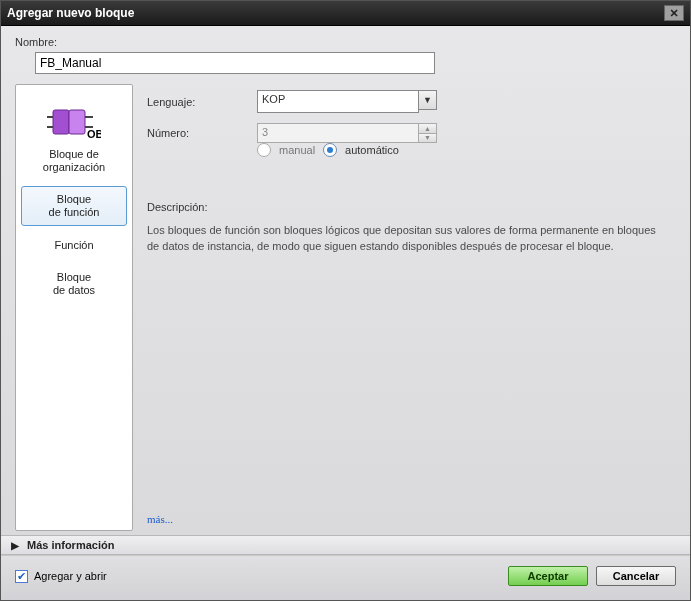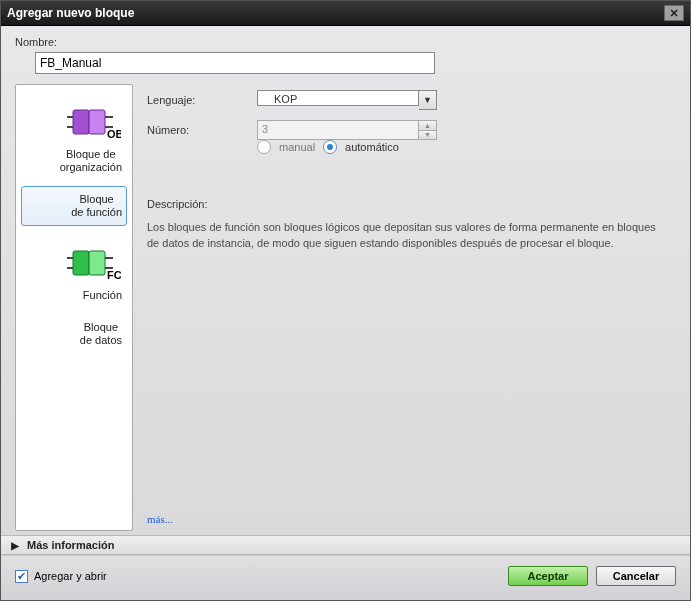--- a/index.html
+++ b/index.html
@@ -80,21 +80,21 @@
     border-radius: 2px;
     padding: 4px 0;
     display: flex;
     flex-direction: column;
     gap: 2px;
     overflow-y: auto;
   }
   .block-item {
     display: flex;
     flex-direction: column;
-    align-items: flex-end;
+    align-items: center;
     justify-content: center;
     padding: 6px 4px 6px 4px;
     margin: 2px 5px;
     border: 1px solid transparent;
     border-radius: 3px;
     cursor: pointer;
   }
   .block-item.selected {
     border: 1px solid #5a9bd4;
     background: linear-gradient(to bottom, #f3f8fd, #e4eef8);
@@ -127,23 +127,23 @@
     align-items: center;
   }
   .select-wrap {
     position: relative;
     display: flex;
   }
   .select-box {
     flex: 1;
     border: 1px solid #888;
     background: #fff;
-    padding: 2px 16px;
-    font-size: 11px;
-    height: 16px;
+    padding: 2px 4px;
+    font-size: 11px;
+    height: 23px;
   }
   .select-btn {
     width: 18px;
     height: 20px;
     border: 1px solid #888;
     border-left: none;
     background: linear-gradient(to bottom, #f4f4f4, #dcdcdc);
     display: flex;
     align-items: center;
     justify-content: center;
@@ -319,31 +319,20 @@
           <div class="block-label"><span style="white-space:pre-line">Bloque de
 organización</span></div>
         </div>
 
         <div class="block-item selected">
           <div class="block-label"><span style="white-space:pre-line">Bloque
 de función</span></div>
         </div>
 
         <div class="block-item">
-          <div class="block-icon-wrap">
-            <svg width="54" height="44" viewBox="0 0 54 44">
-              <rect x="6" y="10" width="16" height="24" rx="2" fill="#2fbf4a" stroke="#157b26"></rect>
-              <rect x="22" y="10" width="16" height="24" rx="2" fill="#7de98f" stroke="#157b26"></rect>
-              <line x1="0" y1="17" x2="6" y2="17" stroke="#444" stroke-width="2"></line>
-              <line x1="0" y1="27" x2="6" y2="27" stroke="#444" stroke-width="2"></line>
-              <line x1="38" y1="17" x2="46" y2="17" stroke="#444" stroke-width="2"></line>
-              <line x1="38" y1="27" x2="46" y2="27" stroke="#444" stroke-width="2"></line>
-              <text x="40" y="38" font-size="11" font-weight="bold" fill="#000">FC</text>
-            </svg>
-          </div>
           <div class="block-label"><span style="white-space:pre-line">Función</span></div>
         </div>
 
         <div class="block-item">
           <div class="block-label"><span style="white-space:pre-line">Bloque
 de datos</span></div>
         </div>
 
       </div>
 

